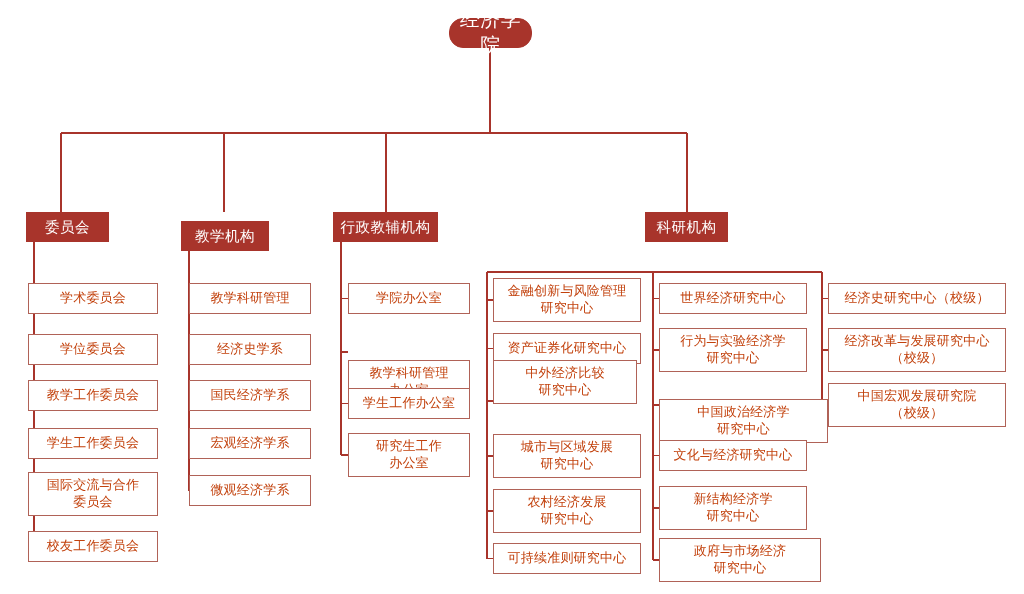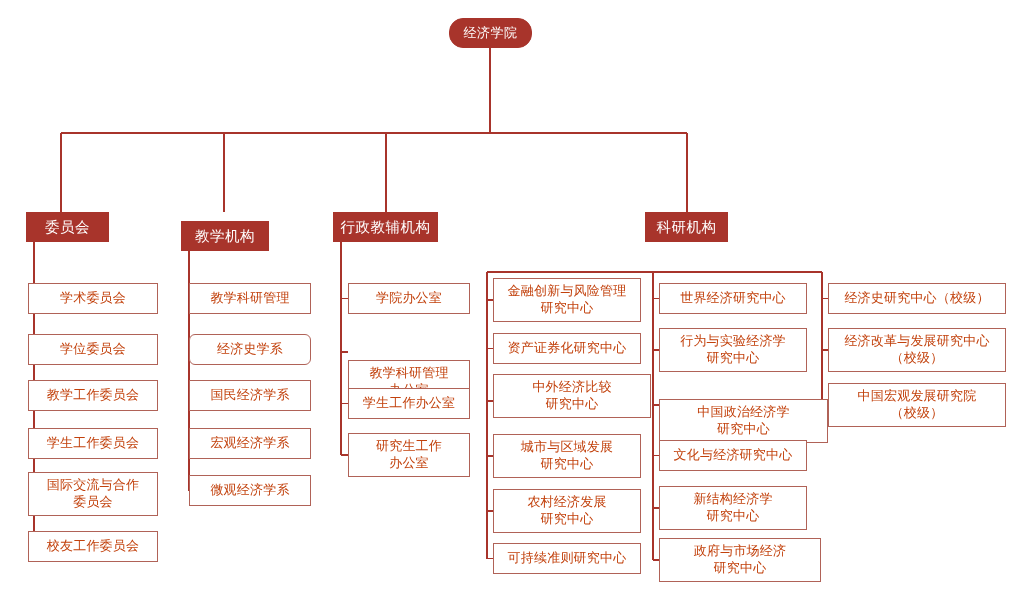--- a/index.html
+++ b/index.html
@@ -33,21 +33,21 @@
   }
   
   .node.filled{
     background:#A8342B;
     border:1px solid #A8342B;
     color:#ffffff;
     font-size:14.5px;
     letter-spacing:.5px;
   }
   .node.root{
-    font-size:13px;
+    font-size:20px;
     border-radius:14px;
   }
   
   .node.leaf{
     background:#ffffff;
     border:1px solid #B06257;
     color:#c2410c;
     font-size:13px;
     letter-spacing:.2px;
   }
@@ -110,34 +110,34 @@
       <div class="node filled" style="left: 333px; top: 212px; width: 105px; height: 30px;">行政教辅机构</div>
       <div class="node filled" style="left: 645px; top: 212px; width: 83px; height: 30px;">科研机构</div>
       <div class="node leaf" style="left: 28px; top: 283px; width: 130px; height: 31px;">学术委员会</div>
       <div class="node leaf" style="left: 28px; top: 334px; width: 130px; height: 31px;">学位委员会</div>
       <div class="node leaf" style="left: 28px; top: 380px; width: 130px; height: 31px;">教学工作委员会</div>
       <div class="node leaf" style="left: 28px; top: 428px; width: 130px; height: 31px;">学生工作委员会</div>
       <div class="node leaf" style="left: 28px; top: 472px; width: 130px; height: 44px;">国际交流与合作
 委员会</div>
       <div class="node leaf" style="left: 28px; top: 531px; width: 130px; height: 31px;">校友工作委员会</div>
       <div class="node leaf" style="left: 189px; top: 283px; width: 122px; height: 31px;">教学科研管理</div>
-      <div class="node leaf" style="left: 189px; top: 334px; width: 122px; height: 31px; border-radius: 6px;">经济史学系</div>
+      <div class="node leaf" style="left: 189px; top: 334px; width: 122px; height: 31px;">经济史学系</div>
       <div class="node leaf" style="left: 189px; top: 380px; width: 122px; height: 31px;">国民经济学系</div>
       <div class="node leaf" style="left: 189px; top: 428px; width: 122px; height: 31px;">宏观经济学系</div>
       <div class="node leaf" style="left: 189px; top: 475px; width: 122px; height: 31px;">微观经济学系</div>
       <div class="node leaf" style="left: 348px; top: 283px; width: 122px; height: 31px;">学院办公室</div>
       <div class="node leaf" style="left: 348px; top: 330px; width: 122px; height: 44px; margin-top: 30px;">教学科研管理
 办公室</div>
       <div class="node leaf" style="left: 348px; top: 388px; width: 122px; height: 31px;">学生工作办公室</div>
       <div class="node leaf" style="left: 348px; top: 433px; width: 122px; height: 44px;">研究生工作
 办公室</div>
       <div class="node leaf" style="left: 493px; top: 278px; width: 148px; height: 44px;">金融创新与风险管理
 研究中心</div>
       <div class="node leaf" style="left: 493px; top: 333px; width: 148px; height: 31px;">资产证券化研究中心</div>
-      <div class="node leaf" style="left: 493px; top: 374px; width: 158px; height: 44px;">中外经济比较
+      <div class="node leaf" style="left: 493px; top: 360px; width: 144px; height: 44px;">中外经济比较
 研究中心</div>
       <div class="node leaf" style="left: 493px; top: 434px; width: 148px; height: 44px;">城市与区域发展
 研究中心</div>
       <div class="node leaf" style="left: 493px; top: 489px; width: 148px; height: 44px;">农村经济发展
 研究中心</div>
       <div class="node leaf" style="left: 493px; top: 543px; width: 148px; height: 31px;">可持续准则研究中心</div>
       <div class="node leaf" style="left: 659px; top: 283px; width: 148px; height: 31px;">世界经济研究中心</div>
       <div class="node leaf" style="left: 659px; top: 328px; width: 148px; height: 44px;">行为与实验经济学
 研究中心</div>
       <div class="node leaf" style="left: 659px; top: 399px; width: 169px; height: 44px;">中国政治经济学

